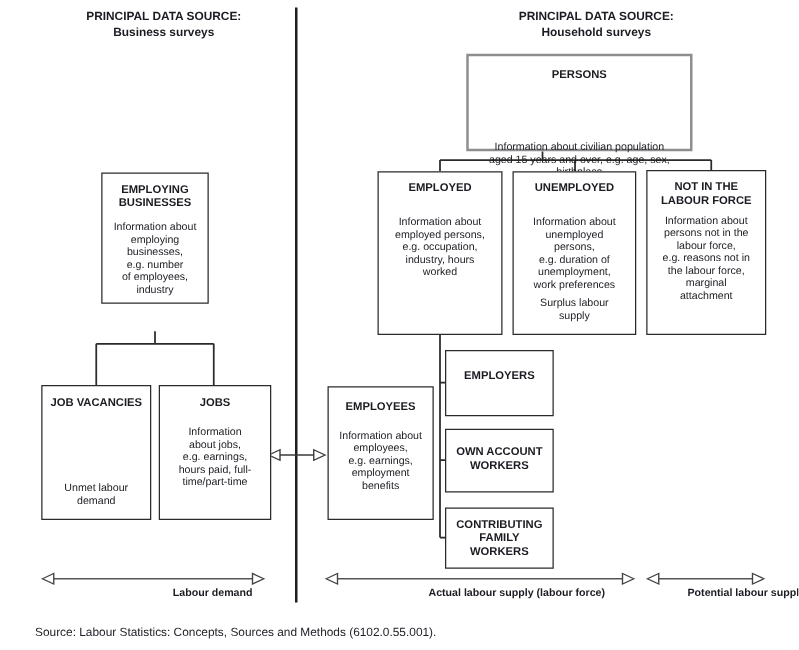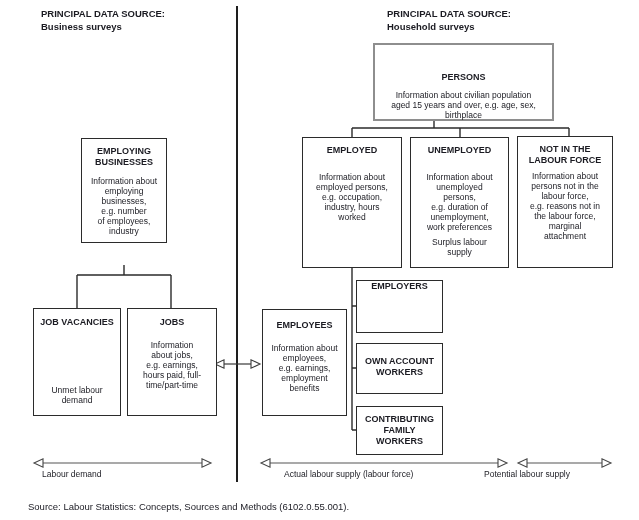--- a/index.html
+++ b/index.html
@@ -2,54 +2,54 @@
 <html><head>
 <meta charset="utf-8">
 <style>
   html,body{margin:0;padding:0;background:#ffffff;}
   #canvas{
     position:relative;width:639px;height:520px;background:#ffffff;
     font-family:"Liberation Sans",sans-serif;color:#1b1b22;overflow:hidden;
   }
   .pre{white-space:pre-line;}
   #connector-layer{position:absolute;left:0;top:0;width:639px;height:520px;}
-  .hdr{position:absolute;text-align:left;font-weight:bold;font-size:9.5px;line-height:13px;}
+  .hdr{position:absolute;text-align:center;font-weight:bold;font-size:9.5px;line-height:13px;}
   .box{
     position:absolute;box-sizing:border-box;border:1.5px solid #2b2b2b;background:#ffffff;
     display:flex;flex-direction:column;align-items:center;text-align:center;
   }
   .box .title{font-weight:bold;font-size:9px;line-height:11px;}
   .box .body{font-size:8.5px;line-height:10px;}
   .box .foot{font-weight:normal;font-size:8.5px;line-height:10px;}
 
-  #box-persons{left:373px;top:43px;width:181px;height:78px;border:2px solid #8e8e8e;padding-top:27px;}
+  #box-persons{left:373px;top:43px;width:181px;height:78px;border:2px solid #8e8e8e;padding-top:9px;gap:40px;}
   #box-persons .title{margin-bottom:7px;}
 
   #box-employing-businesses{left:81px;top:138px;width:86px;height:105px;padding-top:7px;}
   #box-employing-businesses .title{margin-bottom:8px;}
 
   #box-employed{left:302px;top:137px;width:100px;height:131px;padding-top:7px;}
   #box-employed .title{margin-bottom:16px;}
   #box-unemployed{left:410px;top:137px;width:99px;height:131px;padding-top:7px;}
   #box-unemployed .title{margin-bottom:16px;}
   #box-unemployed .foot{margin-top:5px;}
   #box-nilf{left:517px;top:136px;width:96px;height:132px;padding-top:7px;}
   #box-nilf .title{margin-bottom:5px;}
 
   #box-job-vacancies{left:33px;top:308px;width:88px;height:108px;padding:8px 2px 10px 2px;justify-content:space-between;}
   #box-jobs{left:127px;top:308px;width:90px;height:108px;padding-top:8px;}
   #box-jobs .title{margin-bottom:12px;}
   #box-employees{left:262px;top:309px;width:85px;height:107px;padding-top:10px;}
   #box-employees .title{margin-bottom:12px;}
 
-  #box-employers{left:356px;top:280px;width:87px;height:53px;justify-content:flex-start;padding-bottom:12px;}
+  #box-employers{left:356px;top:280px;width:87px;height:53px;justify-content:center;padding-bottom:12px;}
   #box-own-account{left:356px;top:343px;width:87px;height:51px;justify-content:center;padding-bottom:4px;}
   #box-contributing{left:356px;top:406px;width:87px;height:49px;justify-content:center;}
 
-  .axis-label{position:absolute;text-align:left;font-weight:normal;font-size:8.5px;}
+  .axis-label{position:absolute;text-align:right;font-weight:bold;font-size:8.5px;}
   #label-labour-demand{left:42px;top:469px;width:160px;}
   #label-actual-supply{left:284px;top:469px;width:200px;}
   #label-potential-supply{left:484px;top:469px;width:160px;}
 
   #source-note{position:absolute;left:28px;top:501px;font-size:9.5px;color:#22222a;}
 </style>
 </head>
 <body>
 
 <div id="canvas">

